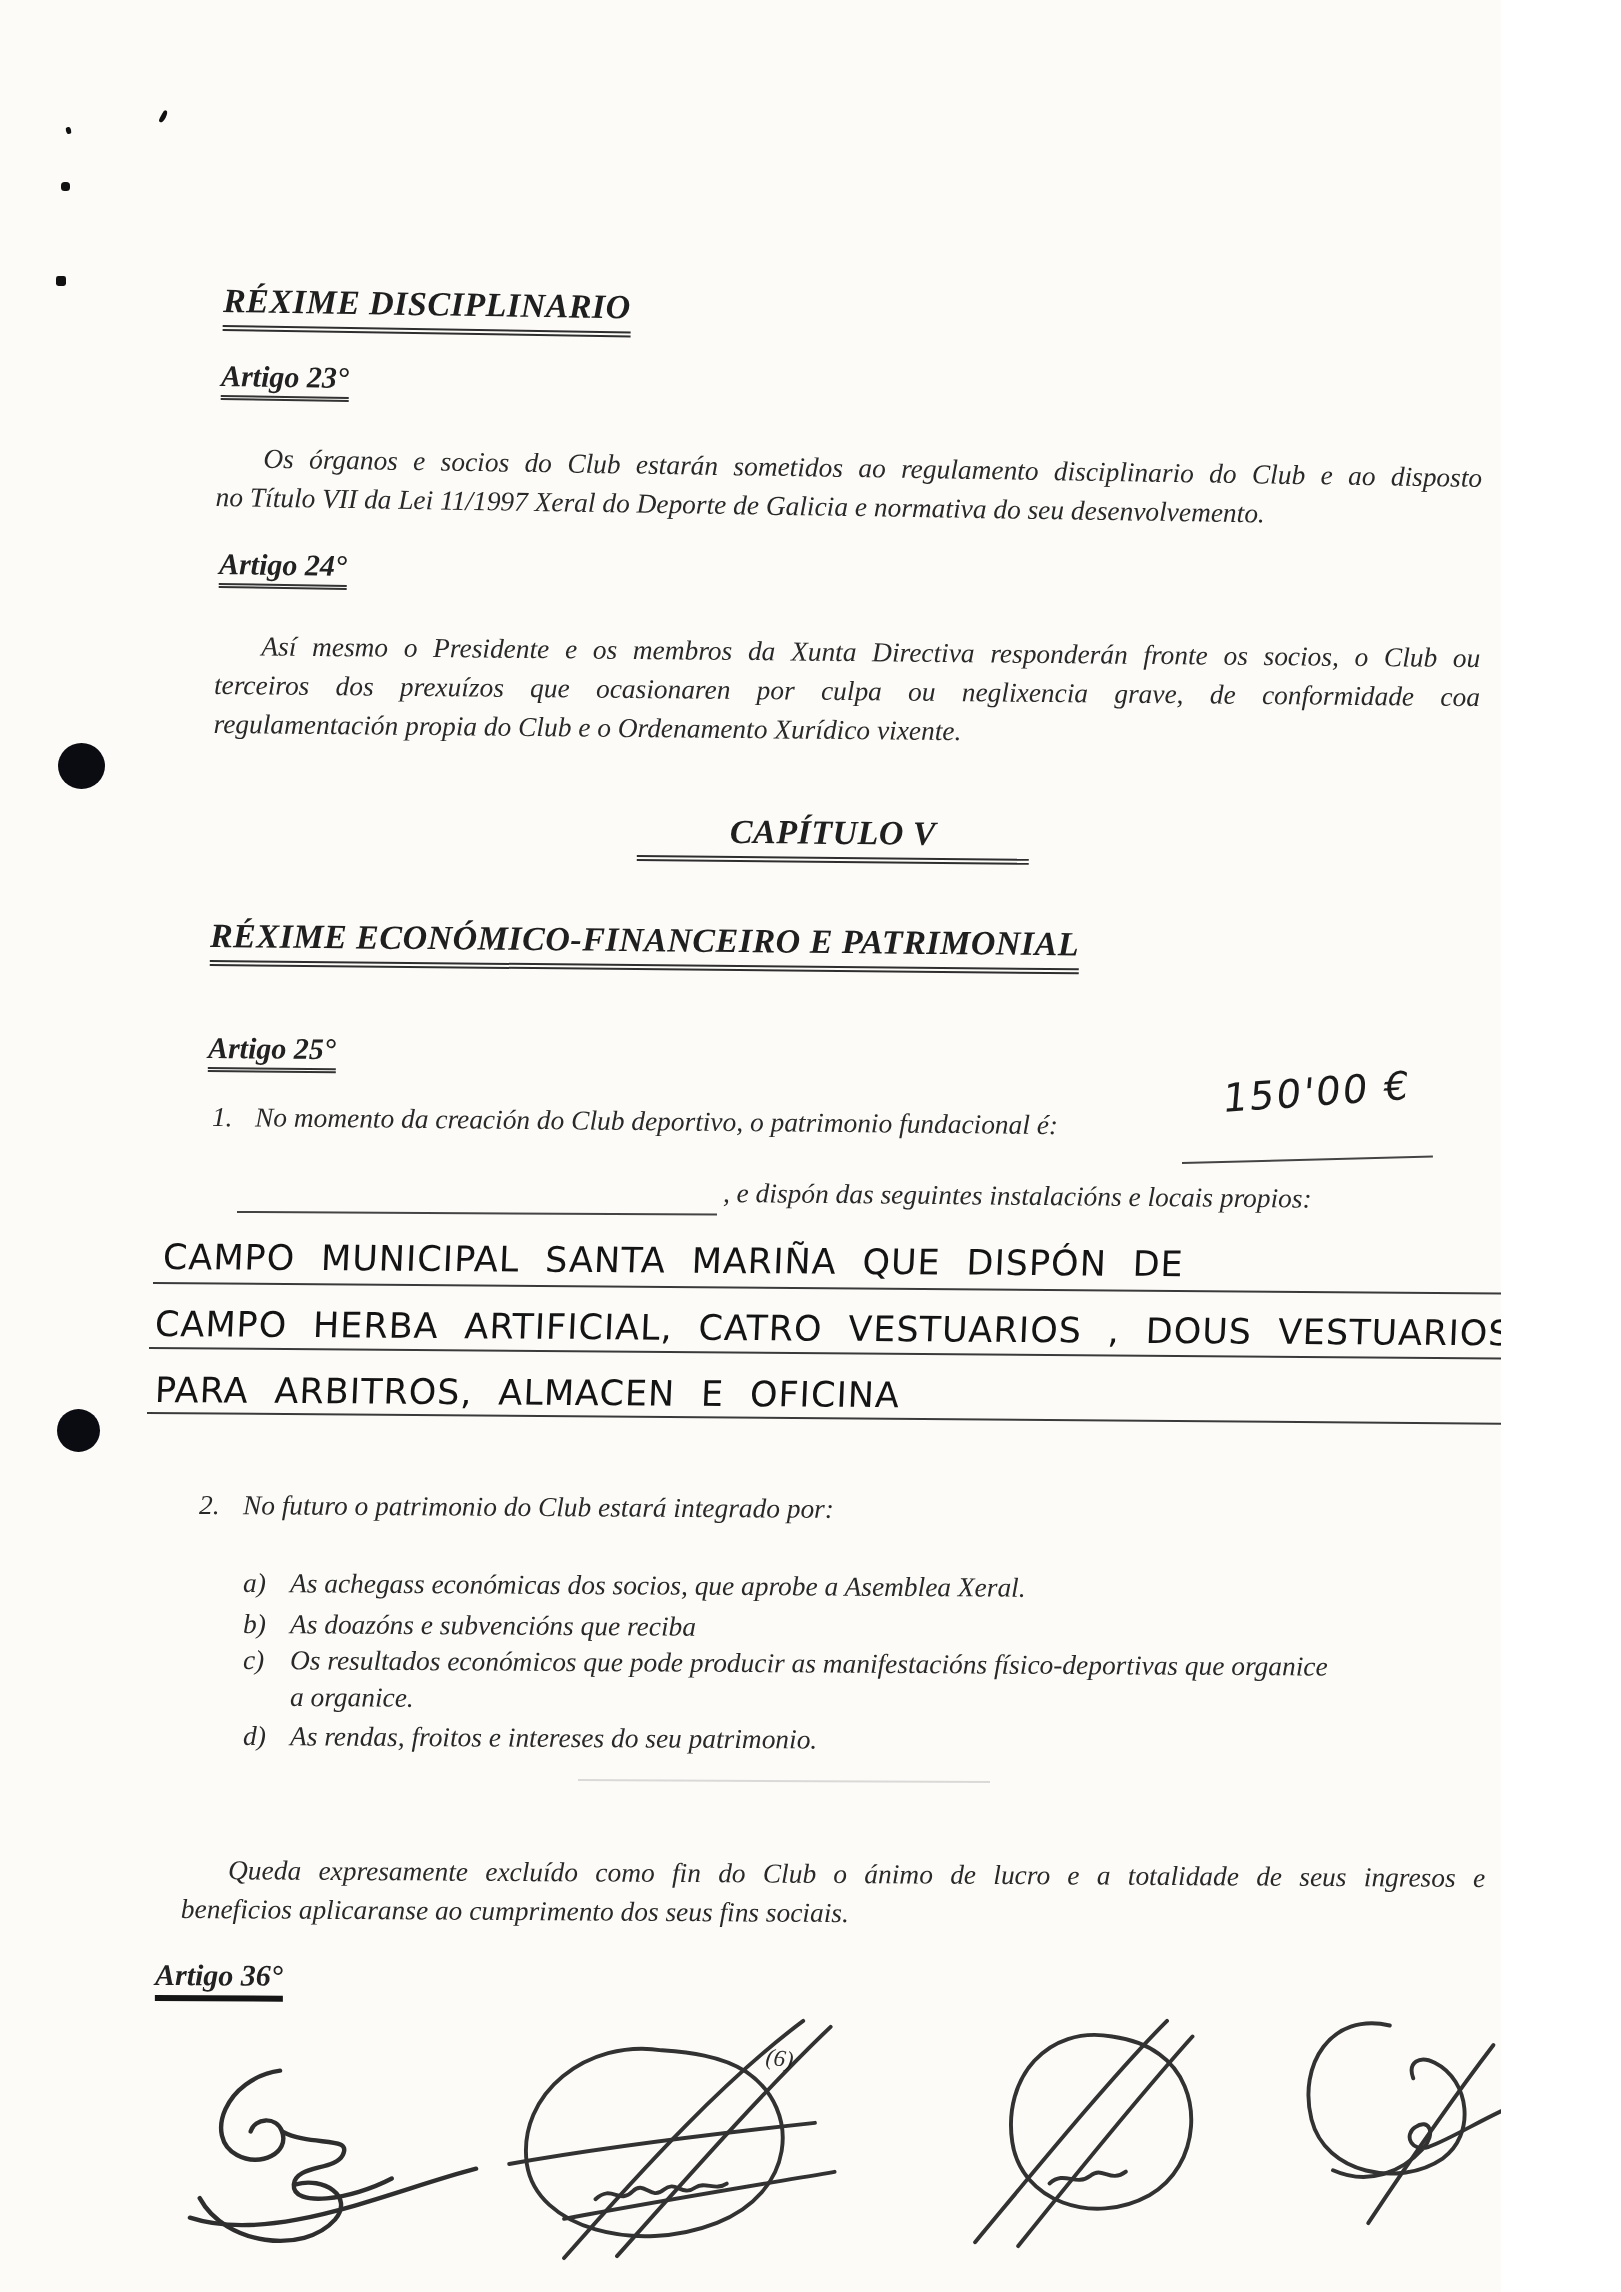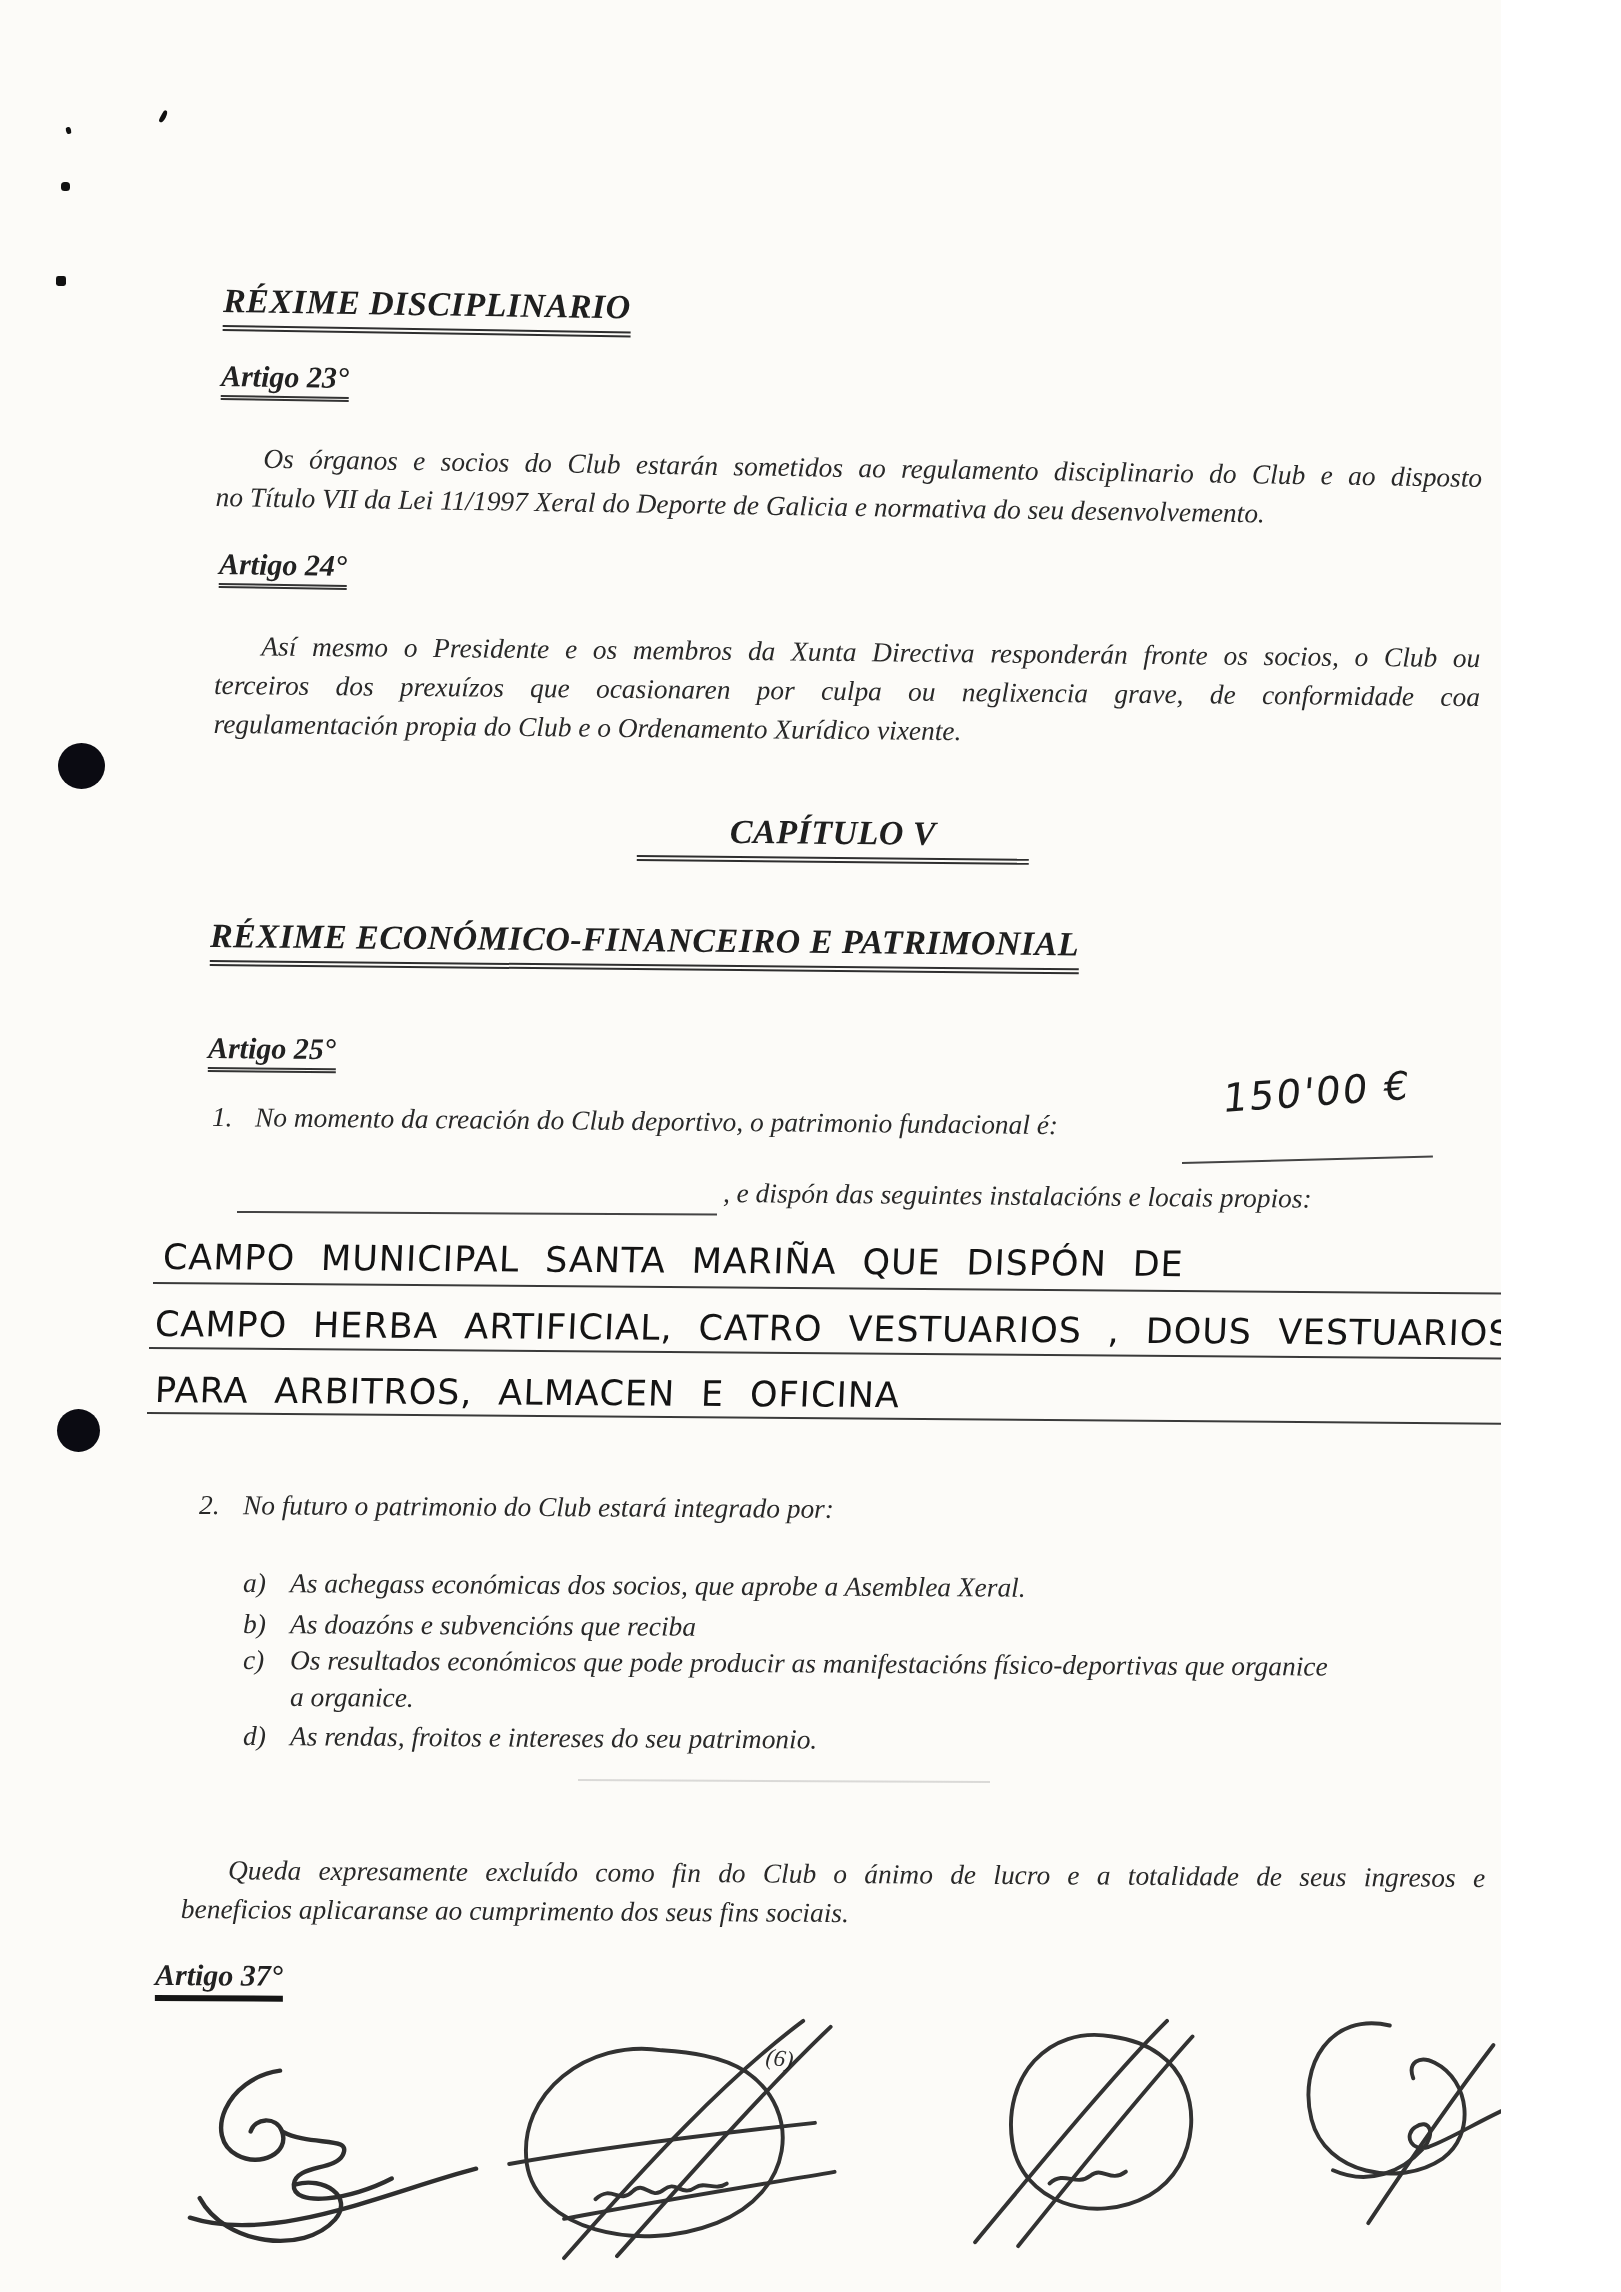--- a/index.html
+++ b/index.html
@@ -166,21 +166,21 @@
   <div class="row pos-lc2 t3">a organice.</div>
   <div class="row pos-ld t3">
     <span class="marker sub-marker">d)</span><span>As rendas, froitos e intereses do seu patrimonio.</span>
   </div>
 
   <div class="para pos-closing t3">
     <div class="line just ind" style="width:1304px;">Queda expresamente excluído como fin do Club o ánimo de lucro e a totalidade de seus ingresos e</div>
     <div class="line">beneficios aplicaranse ao cumprimento dos seus fins sociais.</div>
   </div>
 
-  <div class="artigo artigo26 pos-a26 t3">Artigo 37°</div>
+  <div class="artigo artigo26 pos-a26 t3">Artigo 36°</div>
 
   <div class="page-note pos-note">(6)</div>
 
   <svg class="sig pos-sig1" width="294" height="201" viewBox="0 0 300 205">
     <g fill="none" stroke="#1d1d1d" stroke-width="4.5" stroke-linecap="round" stroke-linejoin="round" opacity="0.92">
       <path d="M96,18 C40,26 18,86 52,104 C76,117 106,102 98,80 C92,64 70,66 66,80"></path>
       <path d="M98,80 C128,96 170,84 160,104 C152,120 112,114 110,134 C108,158 168,150 210,128"></path>
       <path d="M14,148 C40,196 120,206 152,170 C172,146 140,126 112,134"></path>
       <path d="M4,168 C90,196 210,140 296,118"></path>
     </g>

